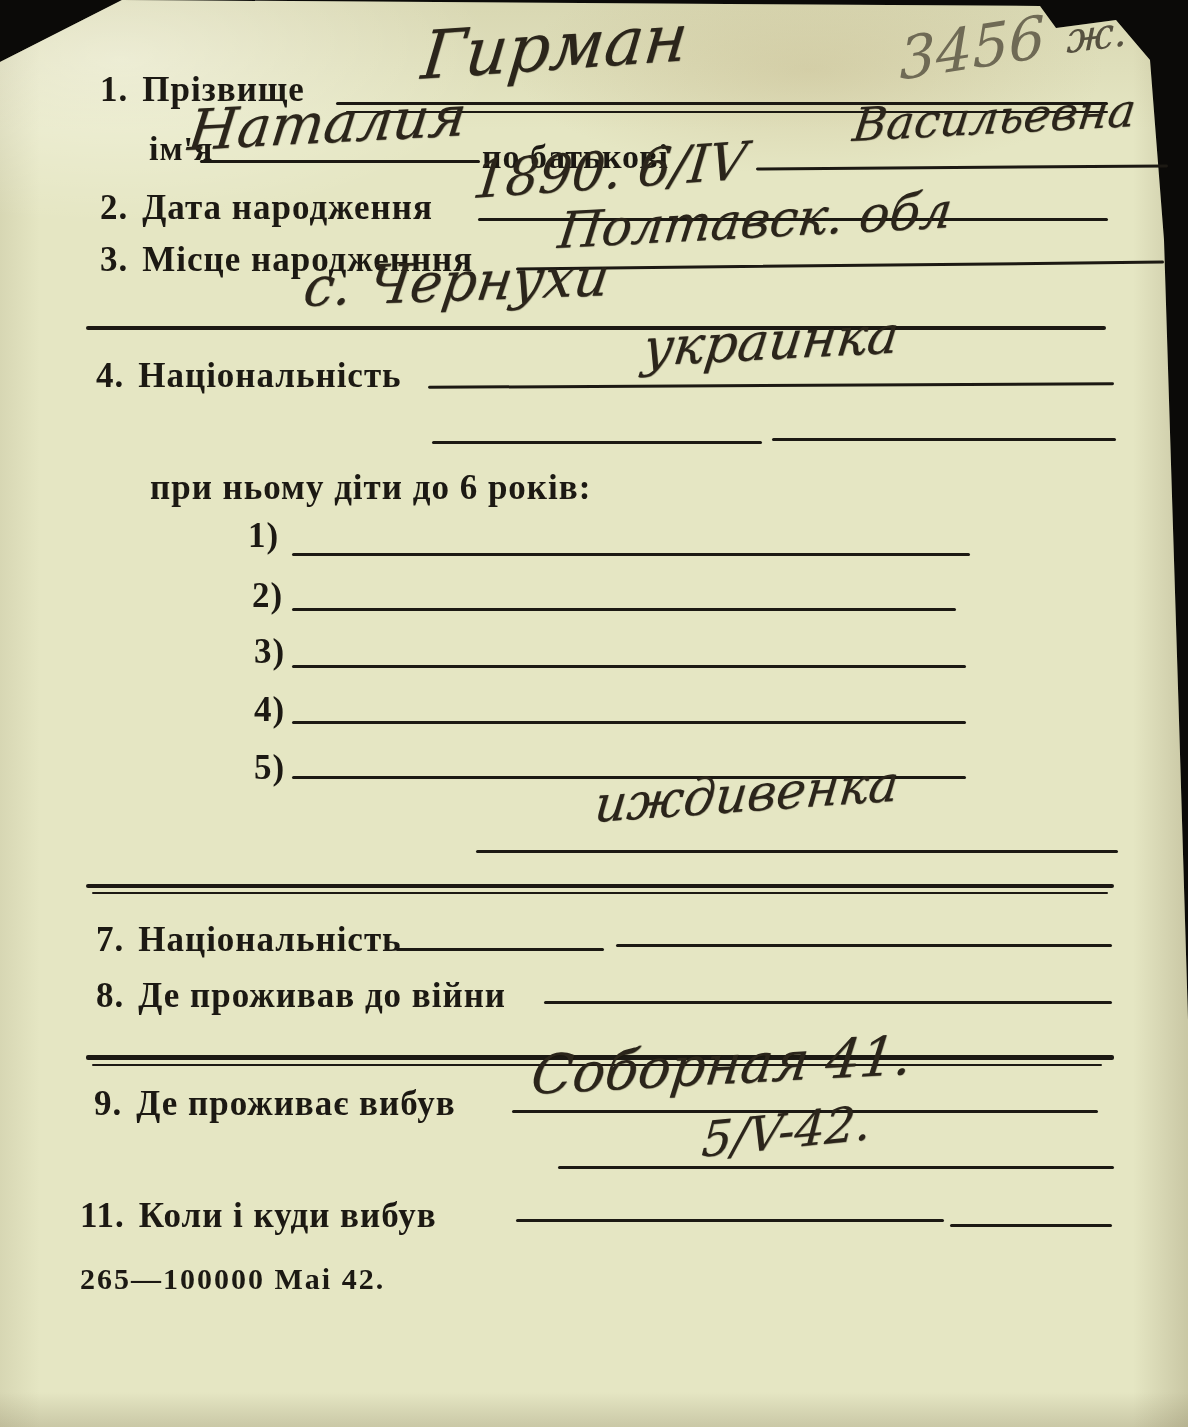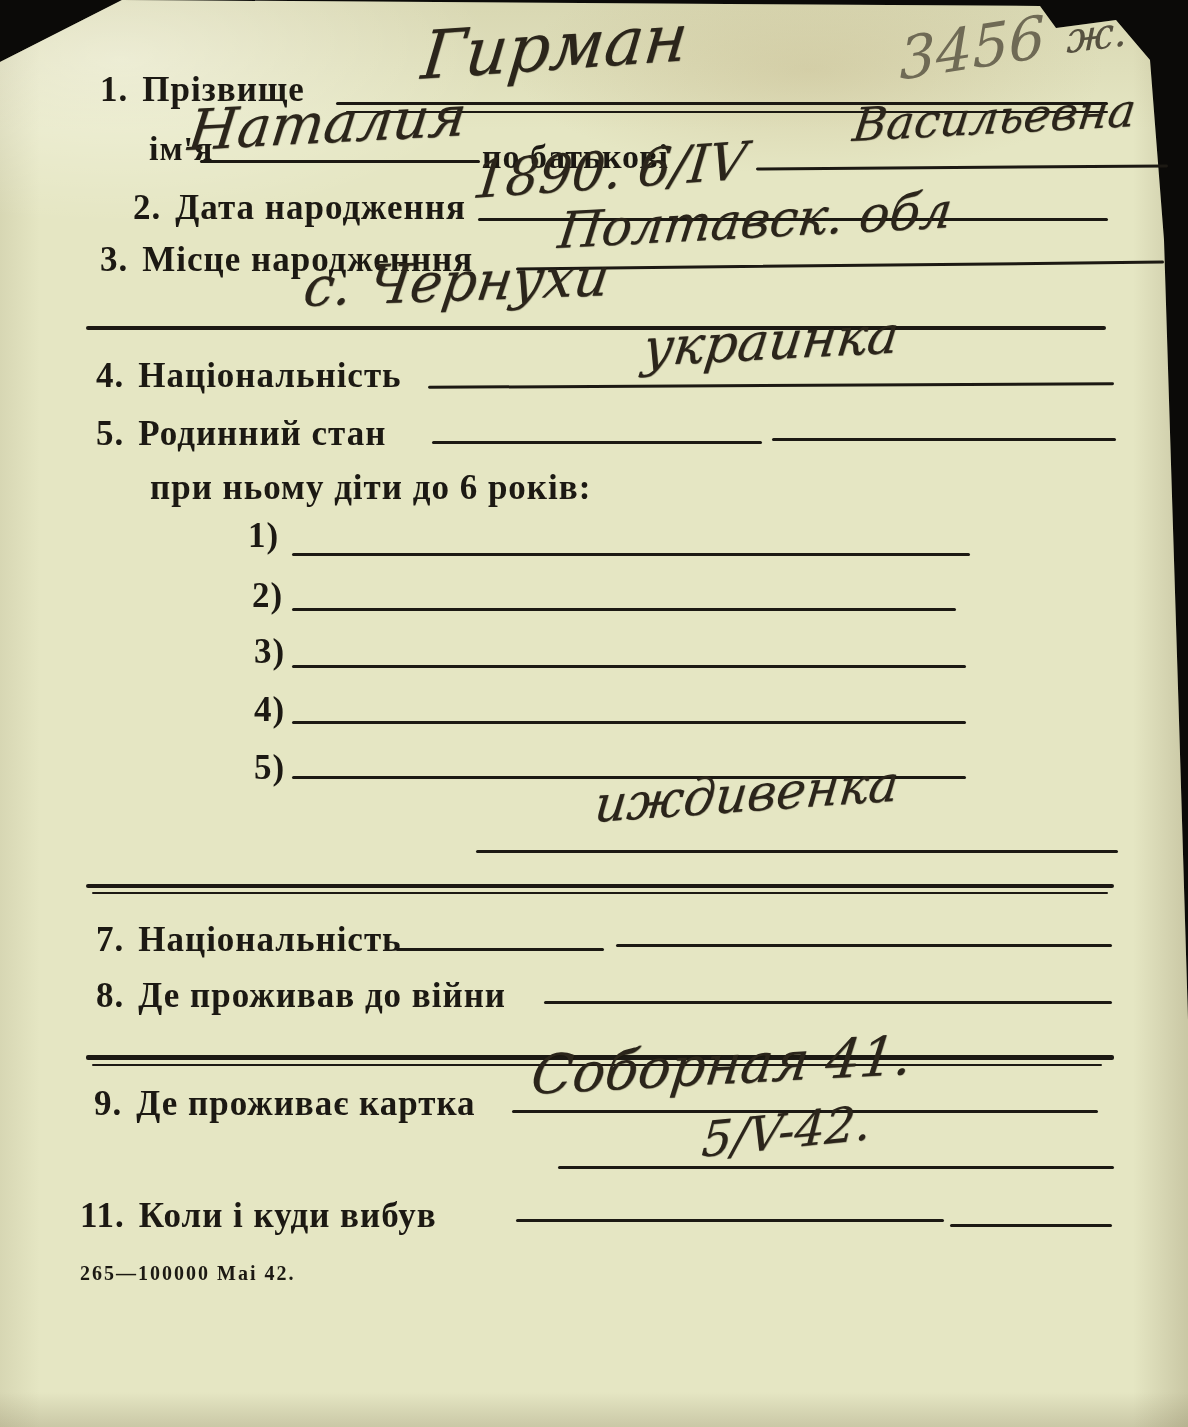--- a/index.html
+++ b/index.html
@@ -19,21 +19,21 @@
   .plabel{position:absolute;font-weight:700;color:#1c1913;font-size:35px;letter-spacing:1px;
           white-space:nowrap;}
   .plabel .no{margin-right:14px;}
   .small{font-size:34px;}
   .rule{position:absolute;height:3px;background:#1c1913;border-radius:2px;}
   .hand{position:absolute;font-family:"DejaVu Serif",serif;font-style:italic;color:#2b251b;
         white-space:nowrap;transform-origin:left bottom;
         text-shadow:0.5px 0.5px 0.7px rgba(25,18,5,0.45);}
   .pencil{color:#6f6a55;text-shadow:none;}
   .pencil-sup{color:#565140;text-shadow:none;}
-  .footer-imprint{position:absolute;font-weight:700;color:#1c1913;font-size:20px;
+  .footer-imprint{position:absolute;font-weight:700;color:#1c1913;font-size:30px;
                   letter-spacing:2px;white-space:nowrap;}
 </style>
 </head>
 <body>
 
 <div class="scan">
   <div class="paper"></div>
 
   <div class="plabel" style="left:100px;top:70px;">
     <span class="no">1.</span><span>Прізвище</span>
@@ -44,43 +44,40 @@
   <div class="rule" style="left:336px;top:102px;width:772px;"></div>
   <div class="rule" style="left:346px;top:111px;width:762px;height:2px;"></div>
 
   <div class="plabel small" style="left:149px;top:130px;">ім'я</div>
   <div class="hand" style="left:185px;top:98px;font-size:56px;transform:rotate(-3deg) skewX(-10deg);">Наталия</div>
   <div class="rule" style="left:200px;top:160px;width:280px;"></div>
   <div class="plabel small" style="left:482px;top:138px;">по батькові</div>
   <div class="hand" style="left:850px;top:98px;font-size:46px;transform:rotate(-3deg) skewX(-10deg);">Васильевна</div>
   <div class="rule" style="left:756px;top:166px;width:412px;transform:rotate(-0.4deg);"></div>
 
-  <div class="plabel" style="left:100px;top:188px;margin-left:33px;">
+  <div class="plabel" style="left:100px;top:188px;">
     <span class="no">2.</span><span>Дата народження</span>
   </div>
   <div class="hand" style="left:470px;top:150px;font-size:52px;transform:rotate(-4deg) skewX(-10deg);">1890. 6/IV</div>
   <div class="rule" style="left:478px;top:218px;width:630px;"></div>
 
   <div class="plabel" style="left:100px;top:240px;">
     <span class="no">3.</span><span>Місце народженння</span>
   </div>
   <div class="hand" style="left:555px;top:202px;font-size:50px;transform:rotate(-3deg) skewX(-10deg);">Полтавск. обл</div>
   <div class="rule" style="left:516px;top:264px;width:648px;transform:rotate(-0.6deg);"></div>
   <div class="hand" style="left:300px;top:256px;font-size:54px;transform:rotate(-2deg) skewX(-10deg);">с. Чернухи</div>
   <div class="rule" style="left:86px;top:326px;width:1020px;height:4px;"></div>
 
   <div class="plabel" style="left:96px;top:356px;">
     <span class="no">4.</span><span>Національність</span>
   </div>
   <div class="hand" style="left:640px;top:318px;font-size:52px;transform:rotate(-3deg) skewX(-10deg);">украинка</div>
   <div class="rule" style="left:428px;top:384px;width:686px;transform:rotate(-0.3deg);"></div>
 
-  <div class="plabel" style="left:96px;top:414px;">
-    <span class="no">5.</span><span>Родинний стан</span>
-  </div>
   <div class="rule" style="left:432px;top:441px;width:330px;"></div>
   <div class="rule" style="left:772px;top:438px;width:344px;"></div>
 
   <div class="plabel" style="left:150px;top:468px;">при ньому діти до 6 років:</div>
   <div class="plabel" style="left:248px;top:516px;">1)</div>
   <div class="rule" style="left:292px;top:553px;width:678px;"></div>
   <div class="plabel" style="left:252px;top:576px;">2)</div>
   <div class="rule" style="left:292px;top:608px;width:664px;"></div>
   <div class="plabel" style="left:254px;top:632px;">3)</div>
   <div class="rule" style="left:292px;top:665px;width:674px;"></div>
@@ -101,21 +98,21 @@
   <div class="rule" style="left:616px;top:944px;width:496px;"></div>
 
   <div class="plabel" style="left:96px;top:976px;">
     <span class="no">8.</span><span>Де проживав до війни</span>
   </div>
   <div class="rule" style="left:544px;top:1001px;width:568px;"></div>
   <div class="rule" style="left:86px;top:1055px;width:1028px;height:5px;"></div>
   <div class="rule" style="left:92px;top:1064px;width:1010px;height:2px;"></div>
 
   <div class="plabel" style="left:94px;top:1084px;">
-    <span class="no">9.</span><span>Де проживає картка</span>
+    <span class="no">9.</span><span>Де проживає вибув</span>
   </div>
   <div class="hand" style="left:528px;top:1044px;font-size:54px;transform:rotate(-3deg) skewX(-10deg);">Соборная 41.</div>
   <div class="rule" style="left:512px;top:1110px;width:586px;"></div>
 
   <div class="hand" style="left:700px;top:1112px;font-size:48px;transform:rotate(-6deg) skewX(-10deg);">5/V-42.</div>
   <div class="rule" style="left:558px;top:1166px;width:556px;"></div>
 
   <div class="plabel" style="left:80px;top:1196px;">
     <span class="no">11.</span><span>Коли і куди вибув</span>
   </div>

